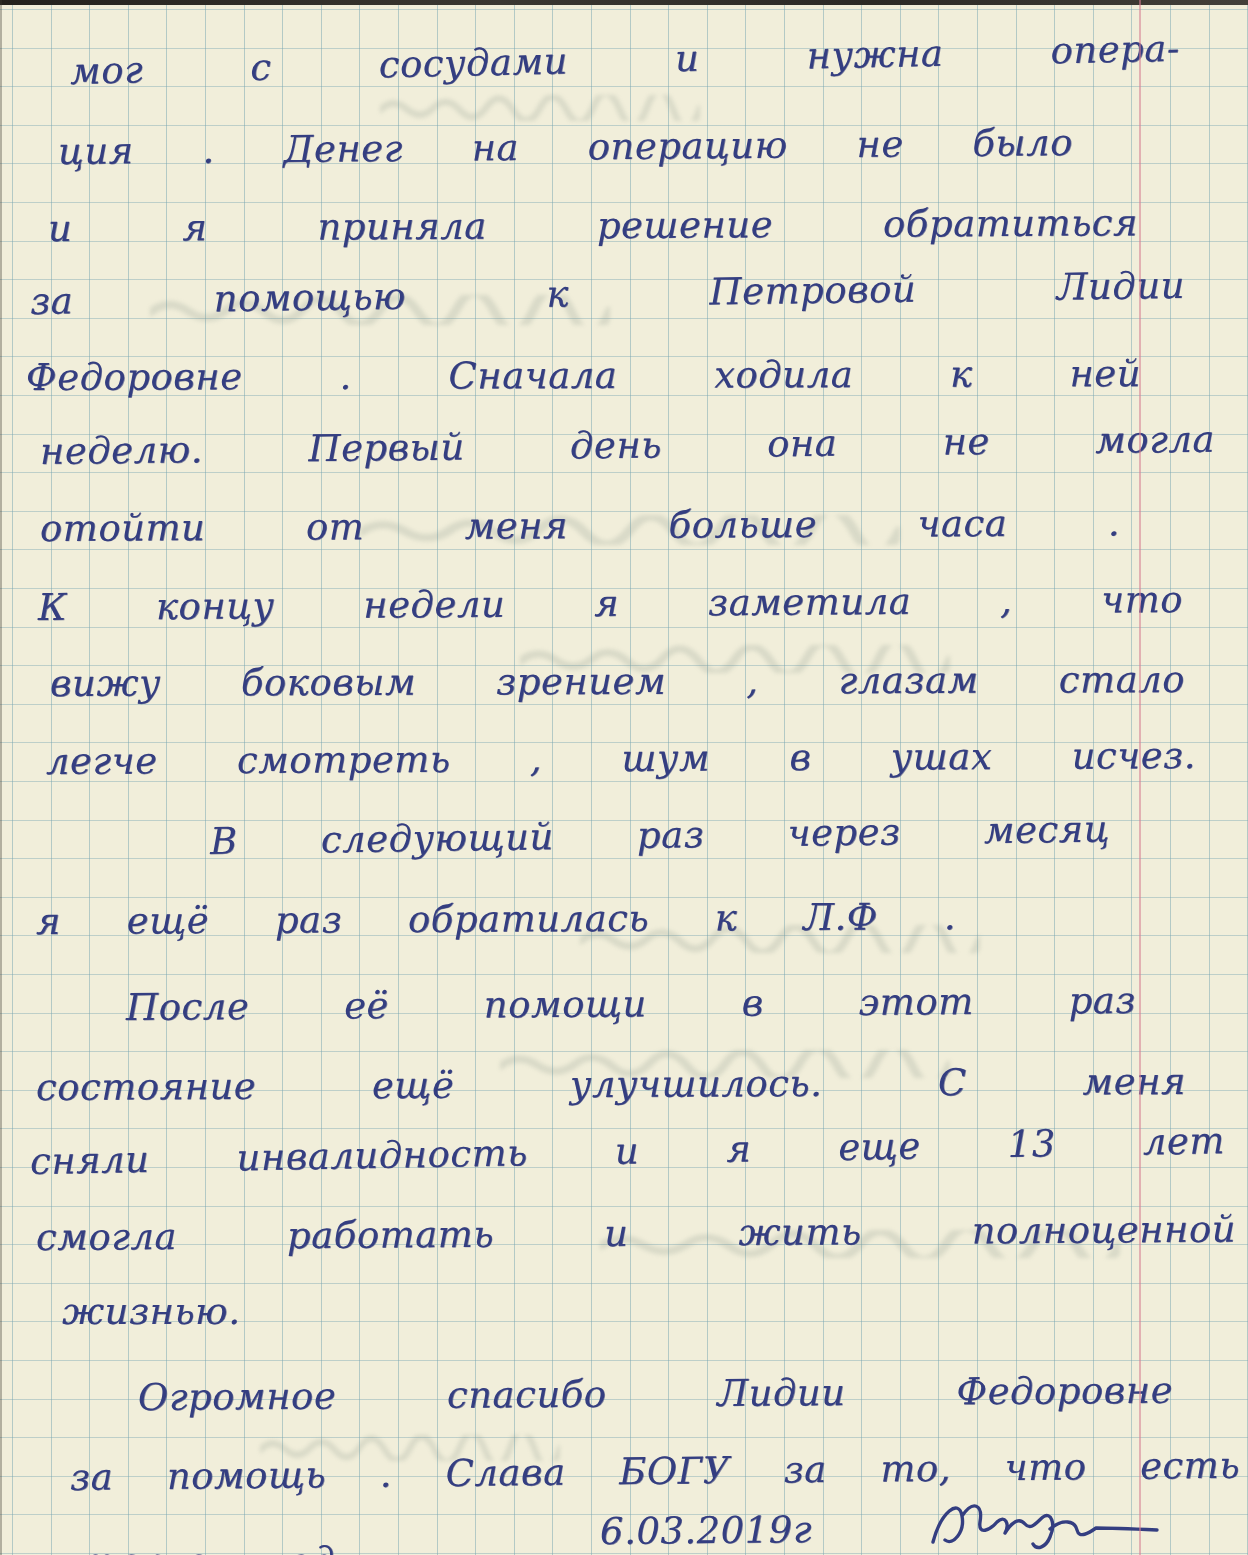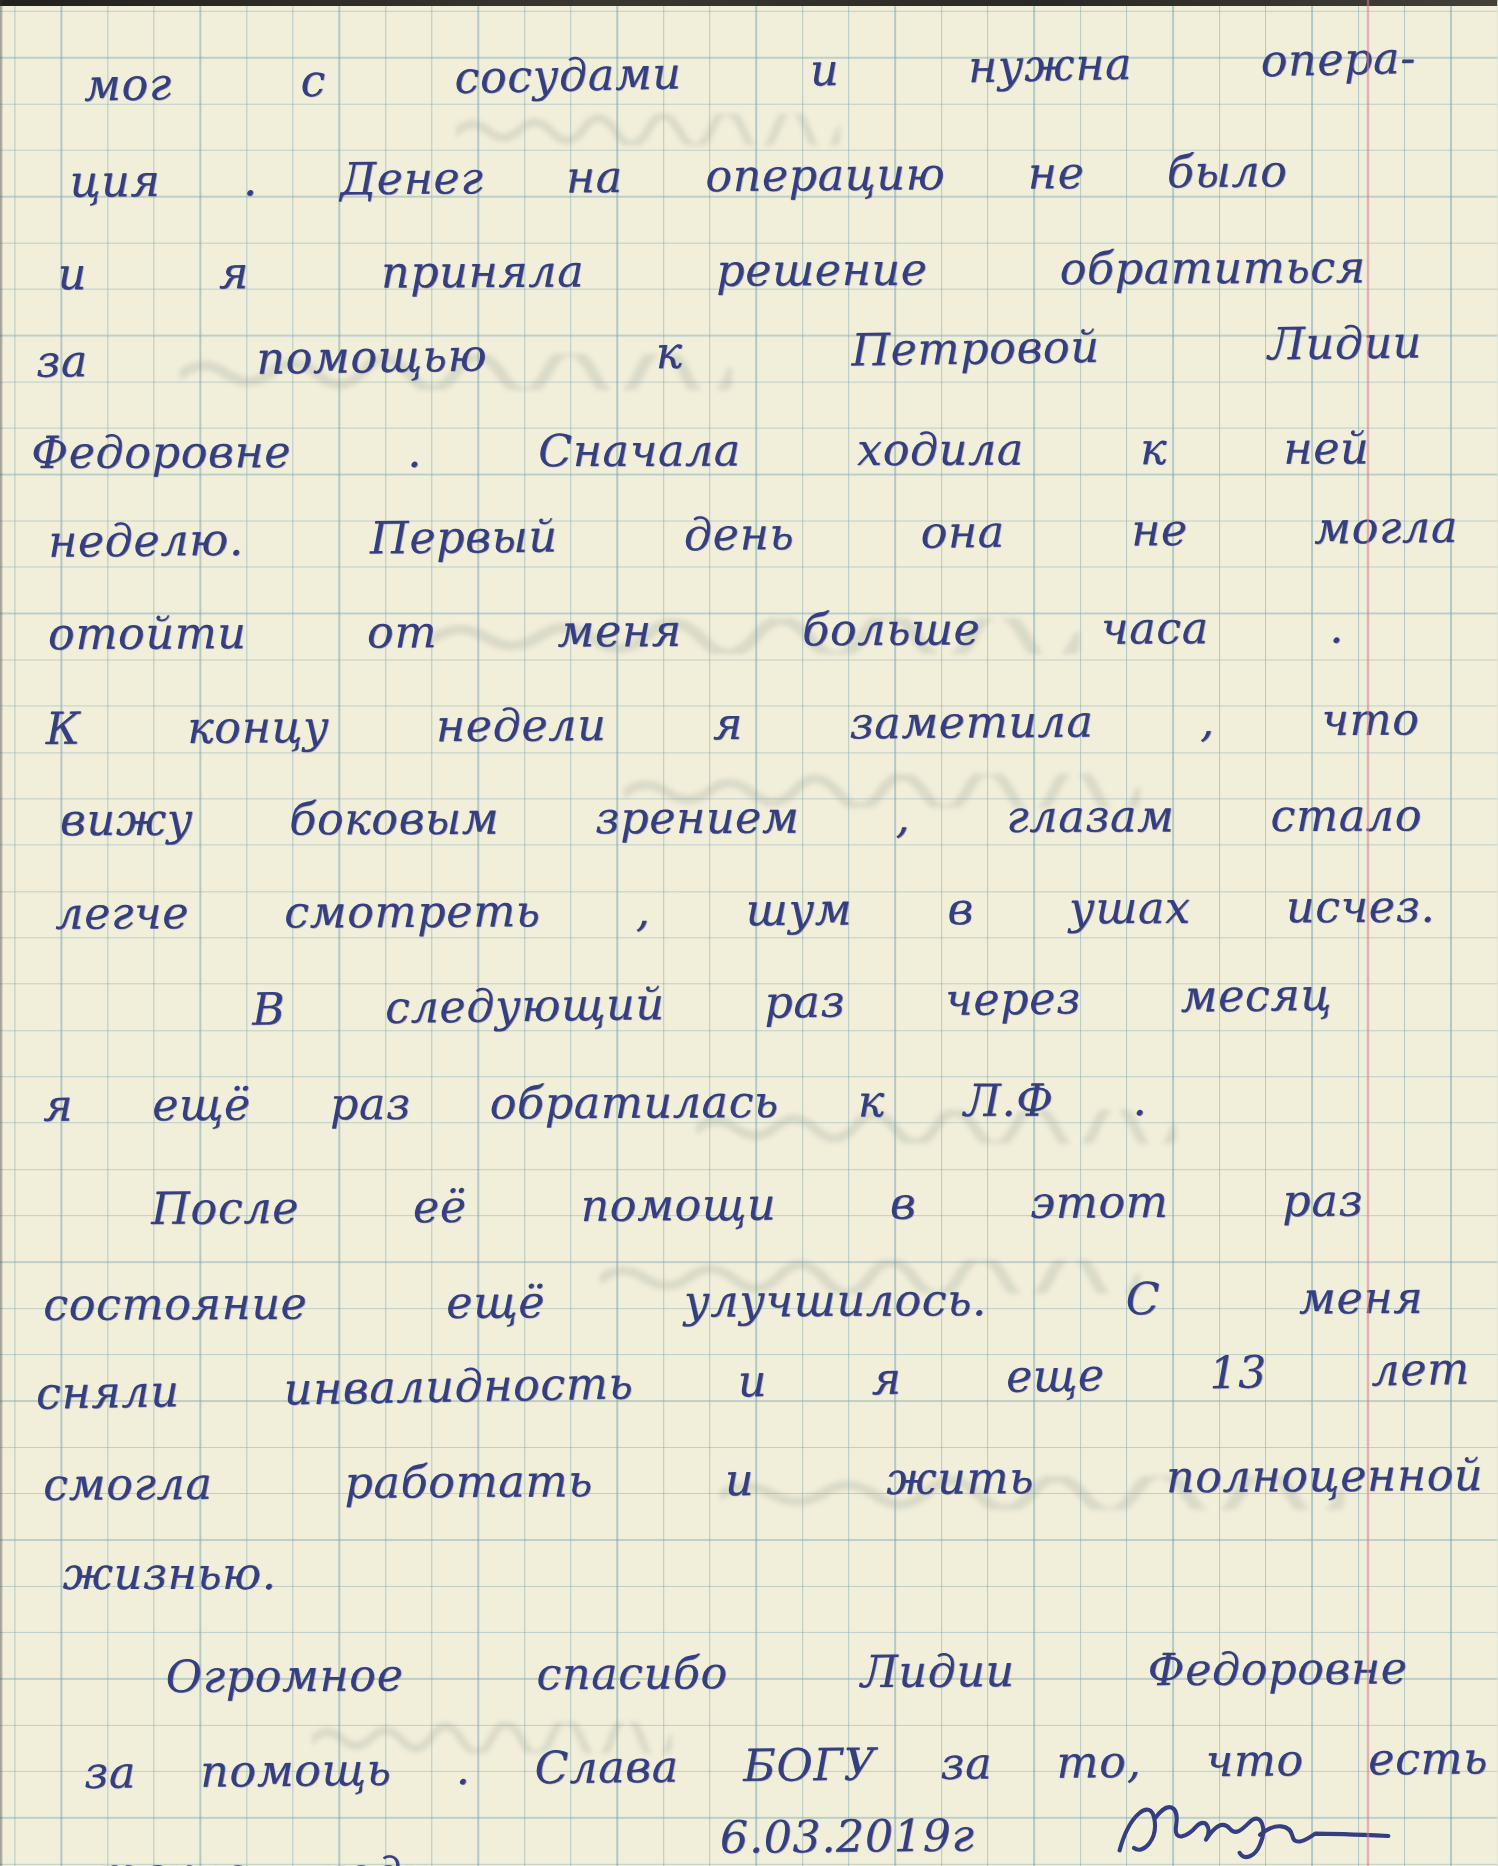--- a/index.html
+++ b/index.html
@@ -94,21 +94,21 @@
   <div class="hw-line stretch" style="top:507px;left:40px;width:1080px;transform:rotate(-0.3deg)">отойти от меня больше часа .</div>
   <div class="hw-line stretch" style="top:586px;left:38px;width:1145px;transform:rotate(-0.4deg)">К концу недели я заметила , что</div>
   <div class="hw-line stretch" style="top:662px;left:50px;width:1135px;transform:rotate(-0.2deg)">вижу боковым зрением , глазам стало</div>
   <div class="hw-line stretch" style="top:740px;left:46px;width:1150px;transform:rotate(-0.3deg)">легче смотреть , шум в ушах исчез.</div>
   <div class="hw-line stretch" style="top:820px;left:210px;width:900px;transform:rotate(-0.8deg)">В следующий раз через месяц</div>
   <div class="hw-line stretch" style="top:900px;left:36px;width:920px;transform:rotate(-0.3deg)">я ещё раз обратилась к Л.Ф .</div>
   <div class="hw-line stretch" style="top:986px;left:126px;width:1010px;transform:rotate(-0.4deg)">После её помощи в этот раз</div>
   <div class="hw-line stretch" style="top:1066px;left:36px;width:1150px;transform:rotate(-0.3deg)">состояние ещё улучшилось. С меня</div>
   <div class="hw-line stretch" style="top:1140px;left:30px;width:1195px;transform:rotate(-1deg)">сняли инвалидность и я еще 13 лет</div>
   <div class="hw-line stretch" style="top:1216px;left:36px;width:1200px;transform:rotate(-0.4deg)">смогла работать и жить полноценной</div>
-  <div class="hw-line" style="top:1290px;left:52px;">жизнью.</div>
+  <div class="hw-line" style="top:1290px;left:62px;">жизнью.</div>
   <div class="hw-line stretch" style="top:1376px;left:138px;width:1035px;transform:rotate(-0.4deg)">Огромное спасибо Лидии Федоровне</div>
   <div class="hw-line stretch" style="top:1456px;left:70px;width:1170px;transform:rotate(-0.6deg)">за помощь . Слава БОГУ за то, что есть</div>
   <div class="hw-line gap" style="top:1540px;left:80px;">такие люди.</div>
 
   <div class="hw-line" style="top:1510px;left:600px;transform:rotate(-0.5deg)">6.03.2019г</div>
 
   <svg class="signature" style="top:1488px;left:915px" width="260" height="70" viewBox="0 0 260 70">
     <path d="M18 54 C 26 24, 44 10, 47 28 C 50 44, 38 58, 30 52 M 47 28 C 58 12, 68 16, 65 34 C 63 48, 75 42, 82 34 C 90 26, 95 36, 90 45 C 97 34, 104 29, 110 36 C 116 43, 122 34, 128 29 C 136 23, 141 36, 135 49 C 131 59, 122 63, 118 56 M 135 41 C 148 30, 160 33, 162 42 C 164 51, 174 45, 181 40 C 196 40, 220 41, 242 42" fill="none" stroke="#343e81" stroke-width="3.4" stroke-linecap="round" stroke-linejoin="round"></path>
   </svg>
 

